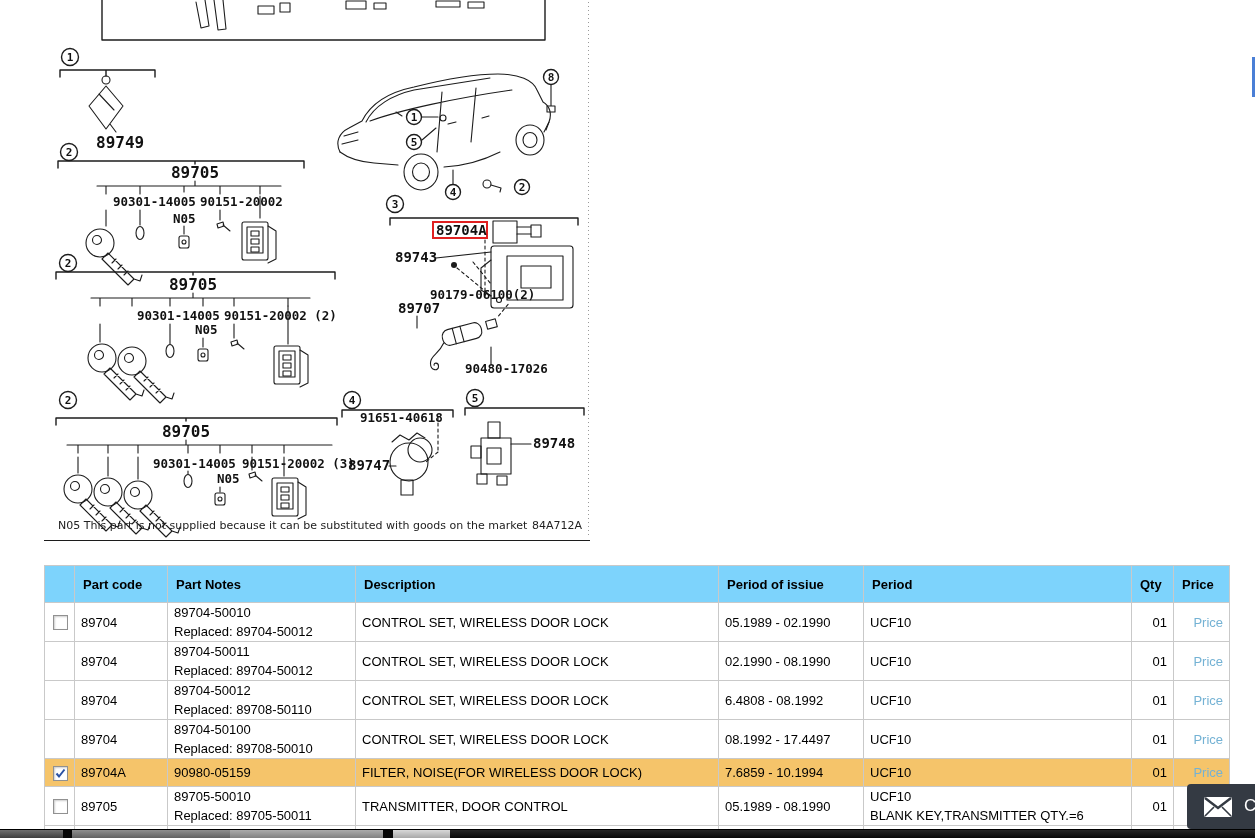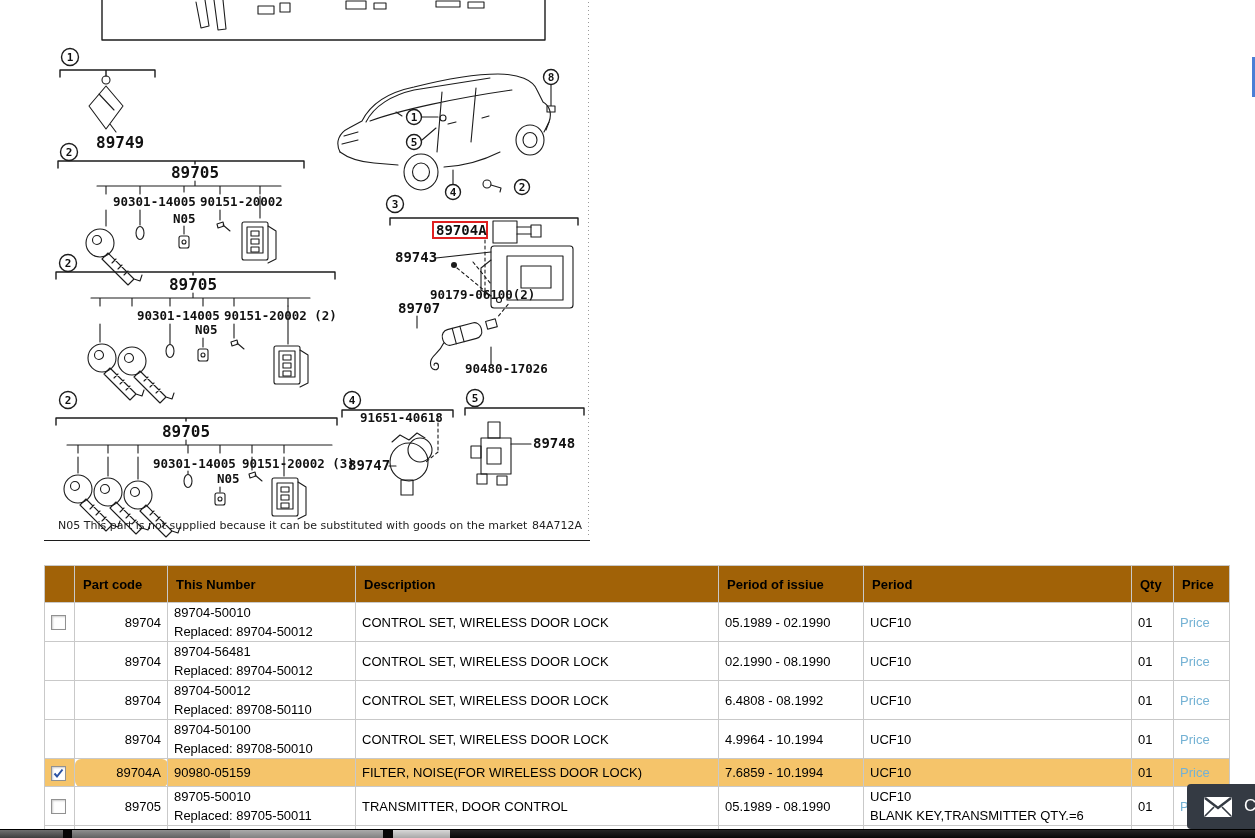--- a/index.html
+++ b/index.html
@@ -20,26 +20,26 @@
   .d-sub{font:bold 12.5px "DejaVu Sans Mono", monospace;}
   .d-call{font:bold 11px "DejaVu Sans Mono", monospace;text-anchor:middle;}
   .d-note{font:11px "DejaVu Sans", sans-serif;fill:#222;}
   .redbox{fill:none;stroke:#e02020;stroke-width:2;}
   
   table.parts{
     position:absolute;left:44px;top:565px;width:1185px;
     border-collapse:collapse;table-layout:fixed;font-size:13px;color:#000;
   }
   table.parts th, table.parts td{border:1px solid #c9c9c9;padding:0 6px;vertical-align:middle;overflow:hidden;}
-  table.parts th{background:#a16207;font-weight:bold;text-align:left;height:36px;padding-left:8px;}
-  th.center,td.center{text-align:left;padding:0;}
+  table.parts th{background:#7dd3fc;font-weight:bold;text-align:left;height:36px;padding-left:8px;}
+  th.center,td.center{text-align:right;padding:0;}
   tr.r2{height:39px;}
   tr.r1{height:28px;}
   tr.stub{height:12px;}
-  td.c-code{text-align:right;padding:0;border-radius:6px;}
+  td.c-code{text-align:left;padding:0;}
   .two-line div{line-height:19px;}
   tr.hl td{background:#f5c46a;}
   a.price{color:#74b2d4;text-decoration:none;cursor:pointer;}
   
   .cbx{display:inline-block;width:13px;height:13px;background:#fff;border:1px solid #919191;
        box-shadow:inset 1px 1px 2px rgba(0,0,0,.2);vertical-align:middle;position:relative;}
   .cbx svg{position:absolute;left:0;top:0;}
   
   .hscroll{position:absolute;left:0;top:829px;width:1255px;height:9px;background:#0c0c0c;border-top:1px solid #000;}
   .hs-seg{position:absolute;top:0;height:9px;}
@@ -265,21 +265,21 @@
       <col style="width:363px">
     <col style="width:145px">
       <col style="width:268px">
       <col style="width:42px">
       <col style="width:56px">
   </colgroup>
   <thead>
     <tr>
       <th></th>
       <th>Part code</th>
-      <th>This Number</th>
+      <th>Part Notes</th>
       <th>Description</th>
       <th>Period of issiue</th>
       <th>Period</th>
       <th class="center">Qty</th>
       <th class="center">Price</th>
     </tr>
   </thead>
   <tbody>
     <tr class="r2">
       <td class="center"><span class="cbx"></span></td>
@@ -291,21 +291,21 @@
       <td>CONTROL SET, WIRELESS DOOR LOCK</td>
       <td>05.1989 - 02.1990</td>
       <td>UCF10</td>
       <td class="center">01</td>
       <td class="center"><a class="price">Price</a></td>
     </tr>
     <tr class="r2">
       <td class="center"></td>
       <td class="c-code">89704</td>
       <td class="two-line">
-          <div>89704-56481</div>
+          <div>89704-50011</div>
           <div>Replaced: 89704-50012</div>
         </td>
       <td>CONTROL SET, WIRELESS DOOR LOCK</td>
       <td>02.1990 - 08.1990</td>
       <td>UCF10</td>
       <td class="center">01</td>
       <td class="center"><a class="price">Price</a></td>
     </tr>
     <tr class="r2">
       <td class="center"></td>
@@ -321,21 +321,21 @@
       <td class="center"><a class="price">Price</a></td>
     </tr>
     <tr class="r2">
       <td class="center"></td>
       <td class="c-code">89704</td>
       <td class="two-line">
           <div>89704-50100</div>
           <div>Replaced: 89708-50010</div>
         </td>
       <td>CONTROL SET, WIRELESS DOOR LOCK</td>
-      <td>4.9964 - 10.1994</td>
+      <td>08.1992 - 17.4497</td>
       <td>UCF10</td>
       <td class="center">01</td>
       <td class="center"><a class="price">Price</a></td>
     </tr>
     <tr class="r1 hl">
       <td class="center">
         <span class="cbx">
           <svg width="13" height="13" viewBox="0 0 13 13">
               <path d="M2.5,6.5 L5,9.5 L10.5,2.5" stroke="#2b52a3" stroke-width="2" fill="none"></path>
             </svg>

